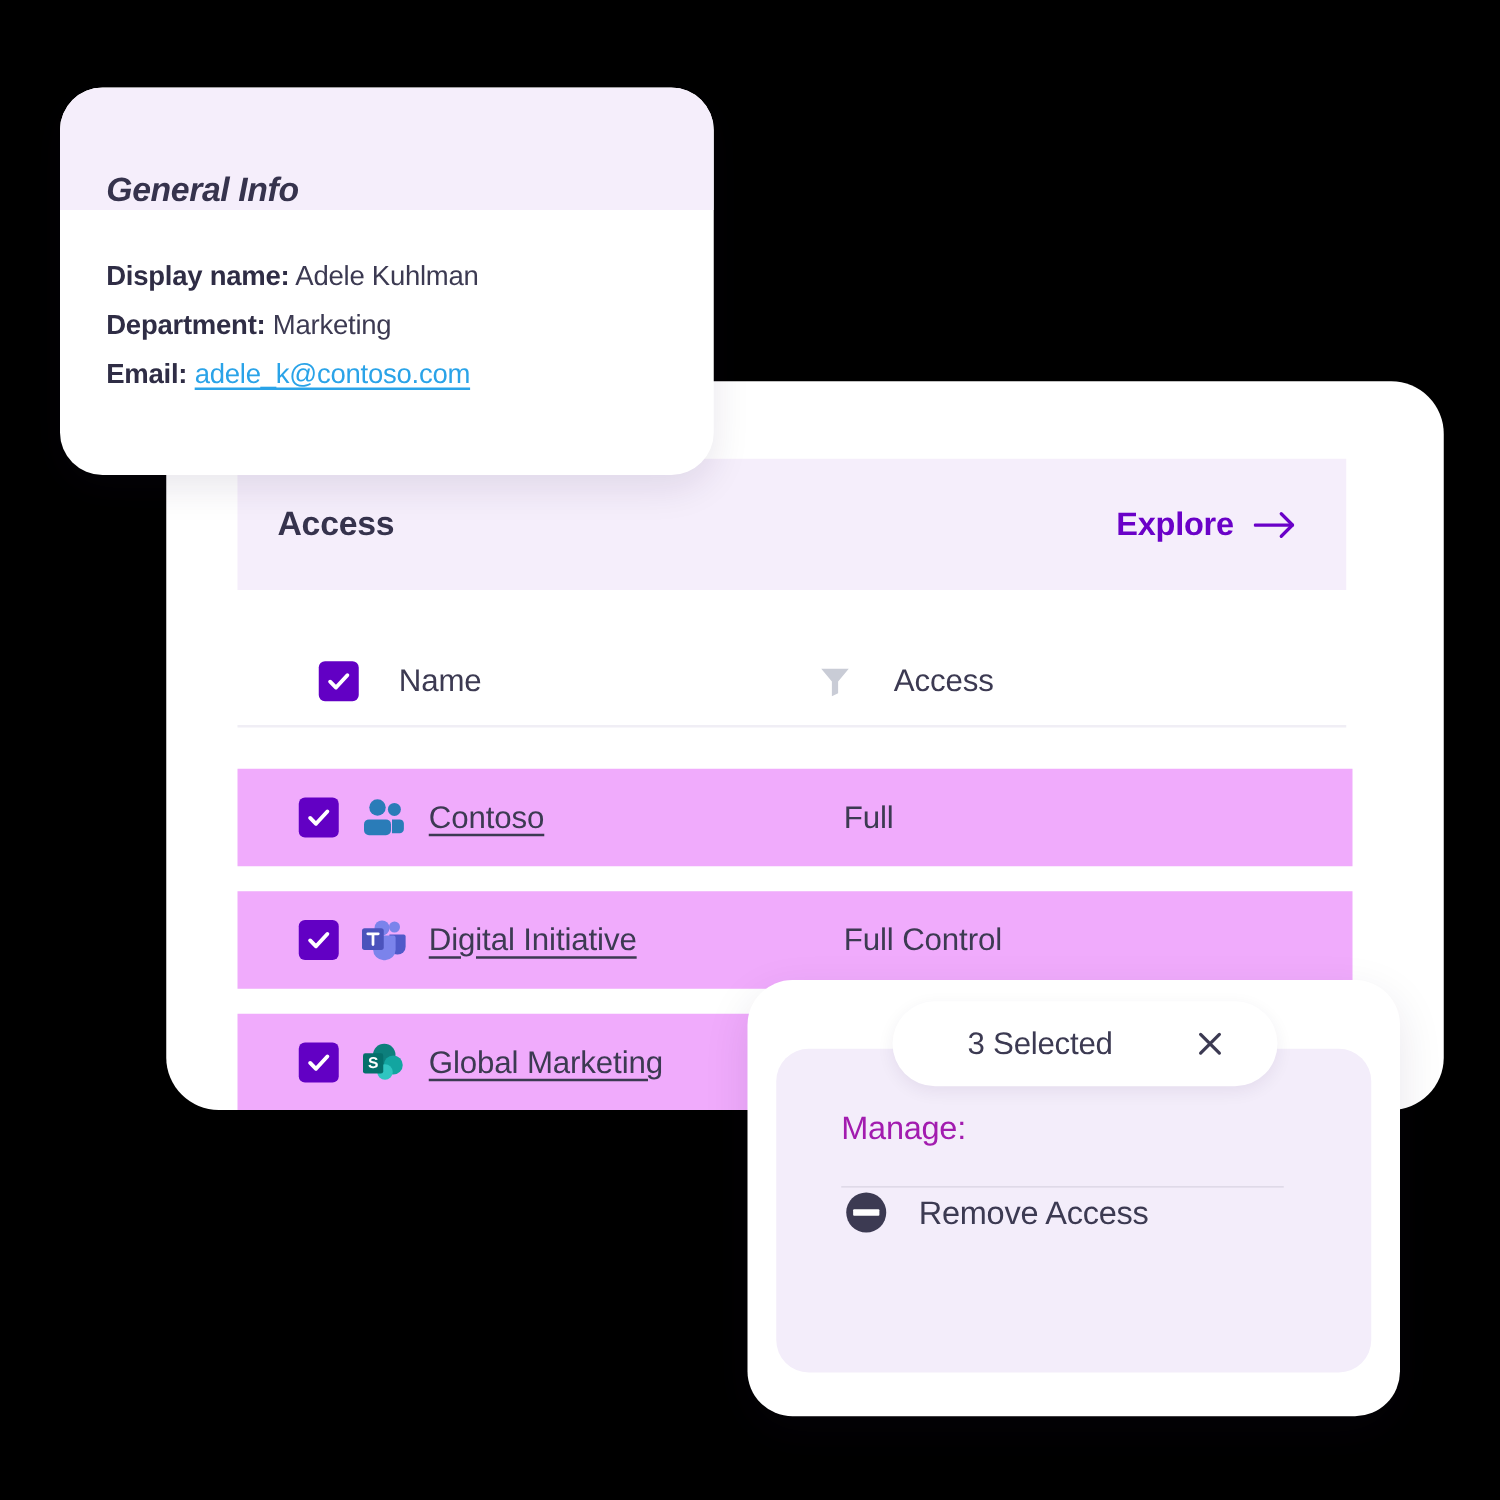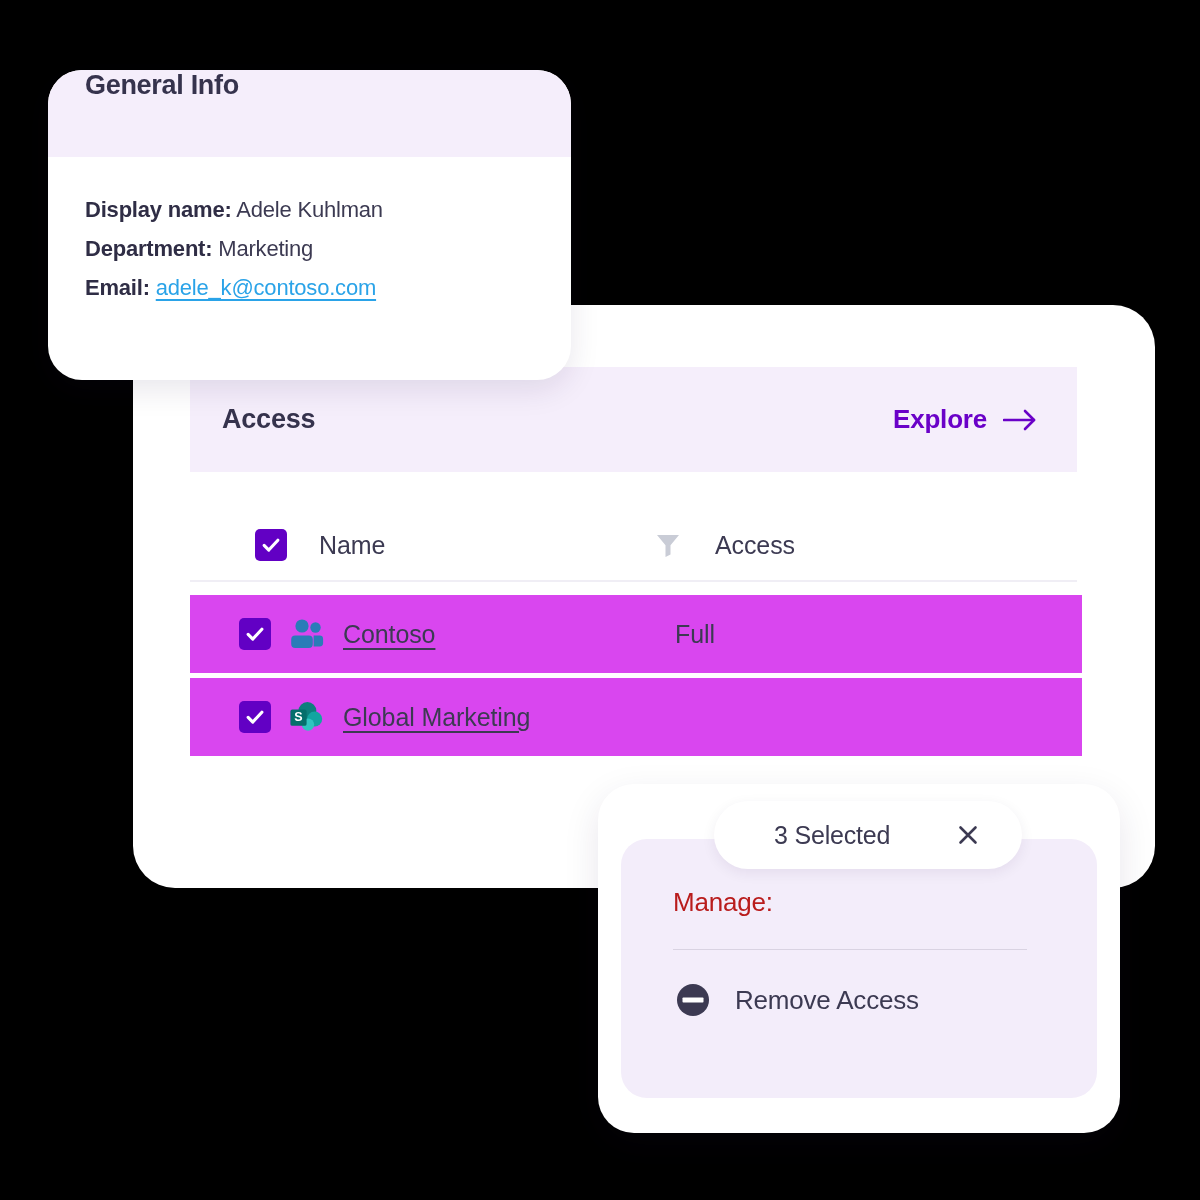--- a/index.html
+++ b/index.html
@@ -121,24 +121,25 @@
 
   .rows {
     position: absolute;
     left: 57px;
     top: 290px;
     width: 892px;
   }
 
   .row {
     height: 78px;
-    background: #d946ef;
+    background: #f0abfc;
     display: flex;
     align-items: center;
     margin-bottom: 5px;
+    margin-top: 20px;
   }
 
   .row-name {
     display: flex;
     align-items: center;
     gap: 17px;
     width: 465px;
     padding-left: 49px;
   }
 
@@ -168,25 +169,26 @@
     width: 523px;
     height: 310px;
     background: #ffffff;
     border-radius: 34px;
     overflow: hidden;
     z-index: 3;
     box-shadow: 0 10px 30px rgba(40,20,70,0.10);
   }
 
   .info-header {
-    height: 87px;
+    height: 98px;
     background: #f5eefb;
     display: flex;
-    align-items: flex-start;
+    align-items: flex-end;
     padding-left: 37px;
+    font-style: italic;
   }
 
   .info-title {
     font-size: 27px;
     font-weight: bold;
     color: #36334d;
     letter-spacing: -0.3px;
   }
 
   .info-body {
@@ -228,33 +230,32 @@
     top: 55px;
     width: 476px;
     height: 259px;
     background: #f3edfa;
     border-radius: 26px;
     padding: 48px 52px 0 52px;
   }
 
   .manage-label {
     font-size: 26px;
-    color: #b91c1c;
+    color: #a21caf;
     letter-spacing: -0.2px;
   }
 
   .manage-divider {
     margin-top: 31px;
     height: 1px;
     background: #d9d3e2;
     width: 354px;
   }
 
   .manage-action {
-    margin-top: 30px;
     display: flex;
     align-items: center;
     gap: 22px;
     cursor: pointer;
   }
 
   .remove-icon { width: 40px; height: 40px; display: block; flex: 0 0 auto; }
 
   .manage-action-label {
     font-size: 26px;
@@ -343,20 +344,41 @@
               <circle cx="27.5" cy="12.5" r="5.2" fill="#2a7cb8"></circle>
               <path d="M3.2 24.5 a4 4 0 0 1 4-4 h13.6 a4 4 0 0 1 4 4 v4.6 a4 4 0 0 1 -4 4 h-13.6 a4 4 0 0 1 -4 -4 Z" fill="#2a7cb8"></path>
               <path d="M25.6 20.5 h6.1 a3.4 3.4 0 0 1 3.4 3.4 v4.2 a3.4 3.4 0 0 1 -3.4 3.4 h-6.1 Z" fill="#2a7cb8"></path>
             </svg>
           </span>
           <span class="row-link">Contoso </span>
         </div>
         <div class="row-access">Full</div>
       </div>
 
+      <div class="row">
+        <div class="row-name">
+          <span class="chk">
+            <svg viewBox="0 0 24 24" fill="none">
+              <path d="M4.5 12.4 L9.6 17.5 L19.5 6.8" stroke="#ffffff" stroke-width="3.4" stroke-linecap="round" stroke-linejoin="round"></path>
+            </svg>
+          </span>
+          <span>
+            <svg class="app-icon" viewBox="0 0 38 38">
+              <circle cx="27.6" cy="8.6" r="4.4" fill="#7b83eb"></circle>
+              <path d="M23.5 14.5 h11.4 a1.6 1.6 0 0 1 1.6 1.6 v8.2 a6.3 6.3 0 0 1 -6.3 6.3 h-0.5 a6.3 6.3 0 0 1 -6.3 -6.3 Z" fill="#5059c9"></path>
+              <circle cx="17.6" cy="9.3" r="6.0" fill="#7b83eb"></circle>
+              <path d="M8.6 15.4 h18.2 a1.7 1.7 0 0 1 1.7 1.7 v9.6 a8.4 8.4 0 0 1 -8.4 8.4 h-1.2 a8.4 8.4 0 0 1 -8.4 -8.4 Z" fill="#7b83eb"></path>
+              <rect x="1.6" y="9.5" width="17.4" height="17.4" rx="2.1" fill="#4b53bc"></rect>
+              <path d="M6.2 14.0 H14.6 M10.4 14.0 V22.6" stroke="#ffffff" stroke-width="2.2" stroke-linecap="round"></path>
+            </svg>
+          </span>
+          <span class="row-link">Digital Initiative </span>
+        </div>
+        <div class="row-access">Full Control</div>
+      </div>
 
       <div class="row">
         <div class="row-name">
           <span class="chk">
             <svg viewBox="0 0 24 24" fill="none">
               <path d="M4.5 12.4 L9.6 17.5 L19.5 6.8" stroke="#ffffff" stroke-width="3.4" stroke-linecap="round" stroke-linejoin="round"></path>
             </svg>
           </span>
           <span>
             <svg class="app-icon" viewBox="0 0 38 38">

